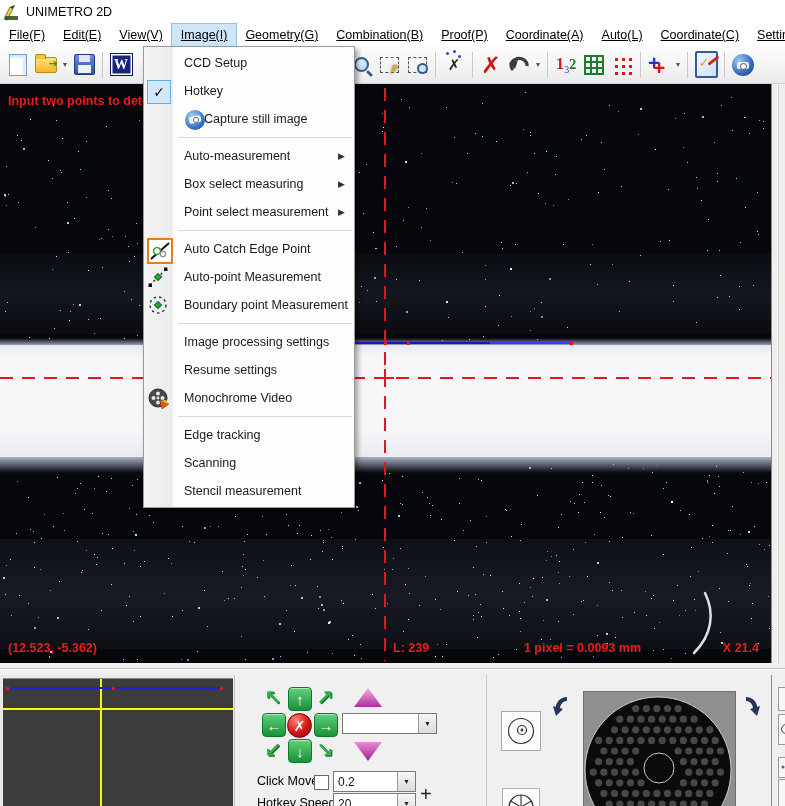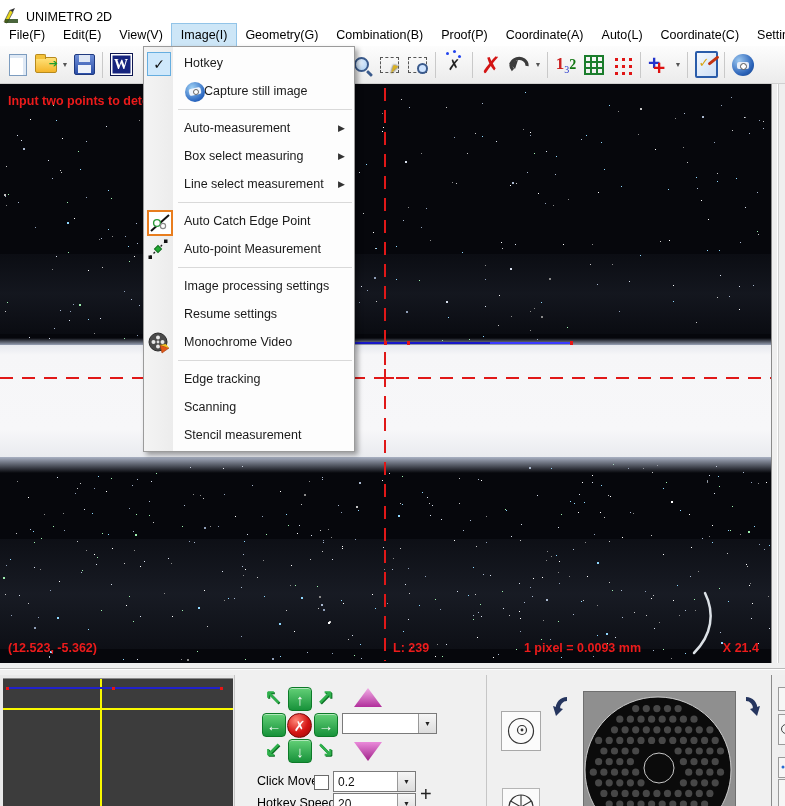--- a/index.html
+++ b/index.html
@@ -1,24 +1,24 @@
 <!DOCTYPE html>
 <html><head>
 <meta charset="utf-8">
 <style>
   html,body{margin:0;padding:0;background:#fff;}
   .app{position:relative;width:785px;height:806px;overflow:hidden;background:#f0f0f0;
        font-family:"Liberation Sans","DejaVu Sans",sans-serif;font-size:12.5px;color:#111;}
   
-  .titlebar{position:absolute;left:0;top:0;width:785px;height:24px;background:#fff;display:flex;align-items:flex-end;}
+  .titlebar{position:absolute;left:0;top:0;width:785px;height:24px;background:#fff;display:flex;align-items:center;}
   .titleicon{width:17px;height:17px;margin:0 6px 0 3px;}
   .titletext{font-size:12.5px;color:#000;}
   
   .menubar{position:absolute;left:0;top:24px;width:785px;height:22px;background:#fff;display:flex;white-space:nowrap;}
-  .mitem{padding:0 9px;line-height:22px;color:#000;}
+  .mitem{padding:0 9px;line-height:22px;color:#000;text-decoration:underline;}
   .mitem.active{background:#cde6f7;outline:1px solid #92c4e8;}
   
   .toolbar{position:absolute;left:0;top:46px;width:785px;height:37px;background:linear-gradient(180deg,#fdfdfd,#ebebeb);
            border-bottom:1px solid #d0d0d0;display:flex;align-items:center;}
   .tbtn{width:28px;height:28px;display:flex;align-items:center;justify-content:center;position:relative;flex:0 0 auto;}
   .tsep{width:1px;height:26px;background:#c9c9c9;margin:0 4px;flex:0 0 auto;}
   .dda{font-size:7px;color:#555;width:10px;text-align:center;flex:0 0 auto;}
   
   .ic-new{width:16px;height:20px;background:#fff;border:1px solid #7d9cbf;box-shadow:inset -3px 3px 0 #dfe9f5;}
   .ic-folder{width:20px;height:14px;background:linear-gradient(180deg,#ffe27a,#f4b52a);border:1px solid #b78a1e;border-radius:2px;position:relative;}
@@ -444,38 +444,41 @@
         <svg width="8" height="19">
           <circle cx="4" cy="9" r="1.5" fill="#2a6ad0"></circle>
           <circle cx="8" cy="6" r="1.5" fill="#7ab0f0"></circle>
         </svg>
       </div>
     <div class="pbtn" style="top:104px;height:26px;"></div>
   </div>
 
   <div class="dmenu">
     <div class="ditem">
+        <span>CCD Setup</span>
+      </div>
+    <div class="ditem">
       <div class="micon chk">✓</div>
       <span>Hotkey</span>
     </div>
     <div class="ditem">
       <div class="micon capcam"></div>
       <span>Capture still image</span>
     </div>
     <div class="dsep"></div>
     <div class="ditem">
         <span>Auto-measurement</span>
         <span class="sub">▶</span>
       </div>
     <div class="ditem">
         <span>Box select measuring</span>
         <span class="sub">▶</span>
       </div>
     <div class="ditem">
-        <span>Line select measurement</span>
+        <span>Point select measurement</span>
         <span class="sub">▶</span>
       </div>
     <div class="dsep"></div>
     <div class="ditem">
       <div class="micon catch">
         <svg width="22" height="22" viewBox="0 0 22 22">
           <line x1="2" y1="19" x2="20" y2="3" stroke="#111" stroke-width="2"></line>
           <circle cx="8" cy="11" r="3.4" fill="#fff" stroke="#2a9a3a" stroke-width="1.4"></circle>
           <circle cx="14" cy="14" r="2.6" fill="#fff" stroke="#8a8a8a" stroke-width="1.2"></circle>
         </svg>
@@ -485,20 +488,29 @@
     <div class="ditem">
       <div class="micon">
         <svg width="22" height="22" viewBox="0 0 22 22">
           <line x1="3" y1="19" x2="19" y2="3" stroke="#222" stroke-width="1.4" stroke-dasharray="2 3"></line>
           <rect x="1.5" y="17.5" width="3.5" height="3.5" fill="#111"></rect>
           <rect x="17" y="1.5" width="3.5" height="3.5" fill="#111"></rect>
           <rect x="8.5" y="8.5" width="5" height="5" fill="#22aa33" stroke="#0d6e1c" transform="rotate(45 11 11)"></rect>
         </svg>
       </div>
       <span>Auto-point Measurement</span>
+    </div>
+    <div class="ditem">
+      <div class="micon">
+        <svg width="22" height="22" viewBox="0 0 22 22">
+          <circle cx="11" cy="11" r="8" fill="none" stroke="#333" stroke-width="1.4" stroke-dasharray="2.5 3"></circle>
+          <rect x="8.5" y="8.5" width="5" height="5" fill="#22aa33" stroke="#0d6e1c" transform="rotate(45 11 11)"></rect>
+        </svg>
+      </div>
+      <span>Boundary point Measurement</span>
     </div>
     <div class="dsep"></div>
     <div class="ditem">
         <span>Image processing settings</span>
       </div>
     <div class="ditem">
         <span>Resume settings</span>
       </div>
     <div class="ditem">
       <div class="micon">

